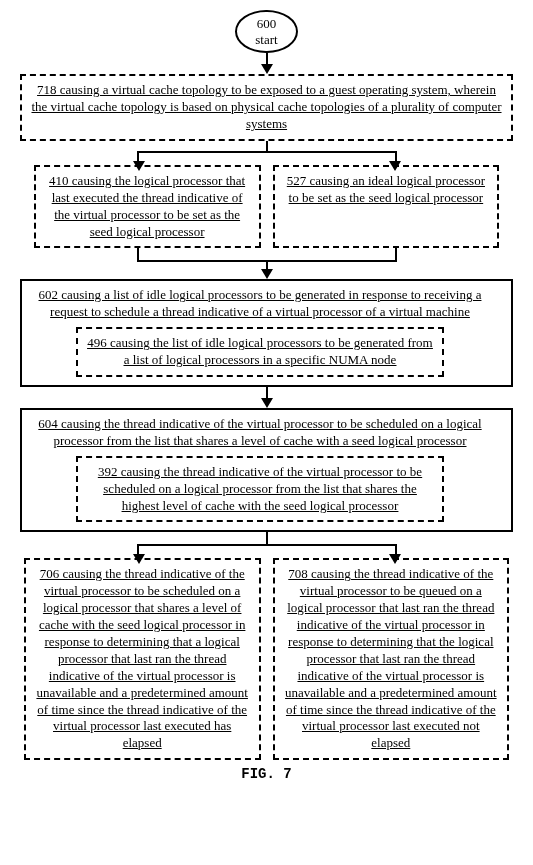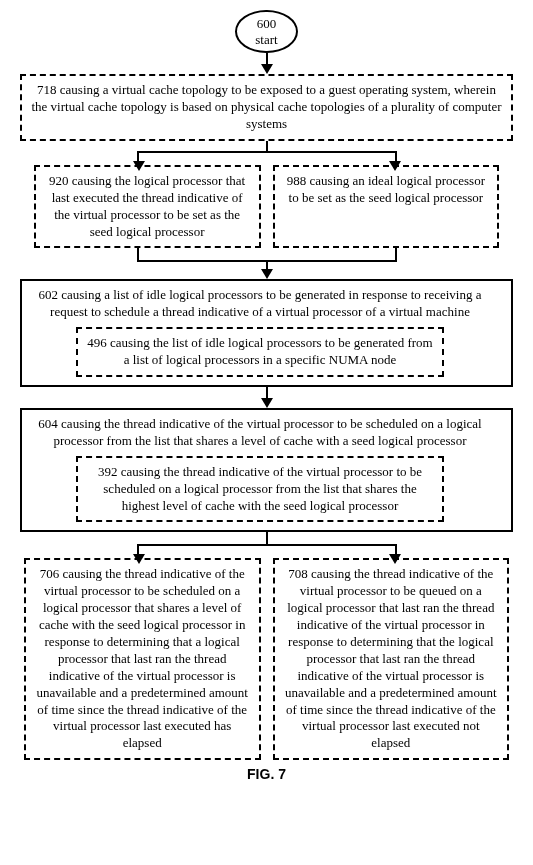--- a/index.html
+++ b/index.html
@@ -23,20 +23,21 @@
     text-align: center;
     background: #fff;
     line-height: 1.2;
   }
   .box {
     border: 2px solid #000;
     padding: 6px 8px;
     text-align: center;
     background: #fff;
     line-height: 1.3;
+    text-decoration: underline;
   }
   .dashed {
     border: 2px dashed #000;
   }
   .arrow-down {
     width: 0;
     height: 0;
     border-left: 6px solid transparent;
     border-right: 6px solid transparent;
     border-top: 10px solid #000;
@@ -82,21 +83,21 @@
   .split-bar .tick-r { right: -6px; }
   .merge-bar {
     border-bottom: 2px solid #000;
     border-left: 2px solid #000;
     border-right: 2px solid #000;
     height: 14px;
   }
   .fig-label {
     text-align: center;
     font-weight: bold;
-    font-family: Liberation Sans, sans-serif;
+    font-family: Liberation Mono, monospace;
     font-size: 14px;
     margin-top: 6px;
   }
   .wfull { width: 100%; }
   .outer602, .outer604 {
     padding: 6px 21px 8px 8px;
   }
 </style>
 </head>
 <body>
@@ -116,22 +117,22 @@
 
   <div class="split-wrap">
     <div class="vline" style="height:10px"></div>
     <div class="split-bar" style="width:260px">
       <div class="arrow-down tick-l"></div>
       <div class="arrow-down tick-r"></div>
     </div>
   </div>
 
   <div class="row">
-    <div class="box dashed" style="width:46%">920 causing the logical processor that last executed the thread indicative of the virtual processor to be set as the seed logical processor</div>
-    <div class="box dashed" style="width:46%">988 causing an ideal logical processor to be set as the seed logical processor</div>
+    <div class="box dashed" style="width:46%">410 causing the logical processor that last executed the thread indicative of the virtual processor to be set as the seed logical processor</div>
+    <div class="box dashed" style="width:46%">527 causing an ideal logical processor to be set as the seed logical processor</div>
   </div>
 
   <div class="split-wrap">
     <div class="merge-bar" style="width:260px"></div>
     <div class="vline" style="height:8px"></div>
     <div class="arrow-down"></div>
   </div>
 
   <div class="box wfull outer602">
     <div>602 causing a list of idle logical processors to be generated in response to receiving a request to schedule a thread indicative of a virtual processor of a virtual machine</div>

